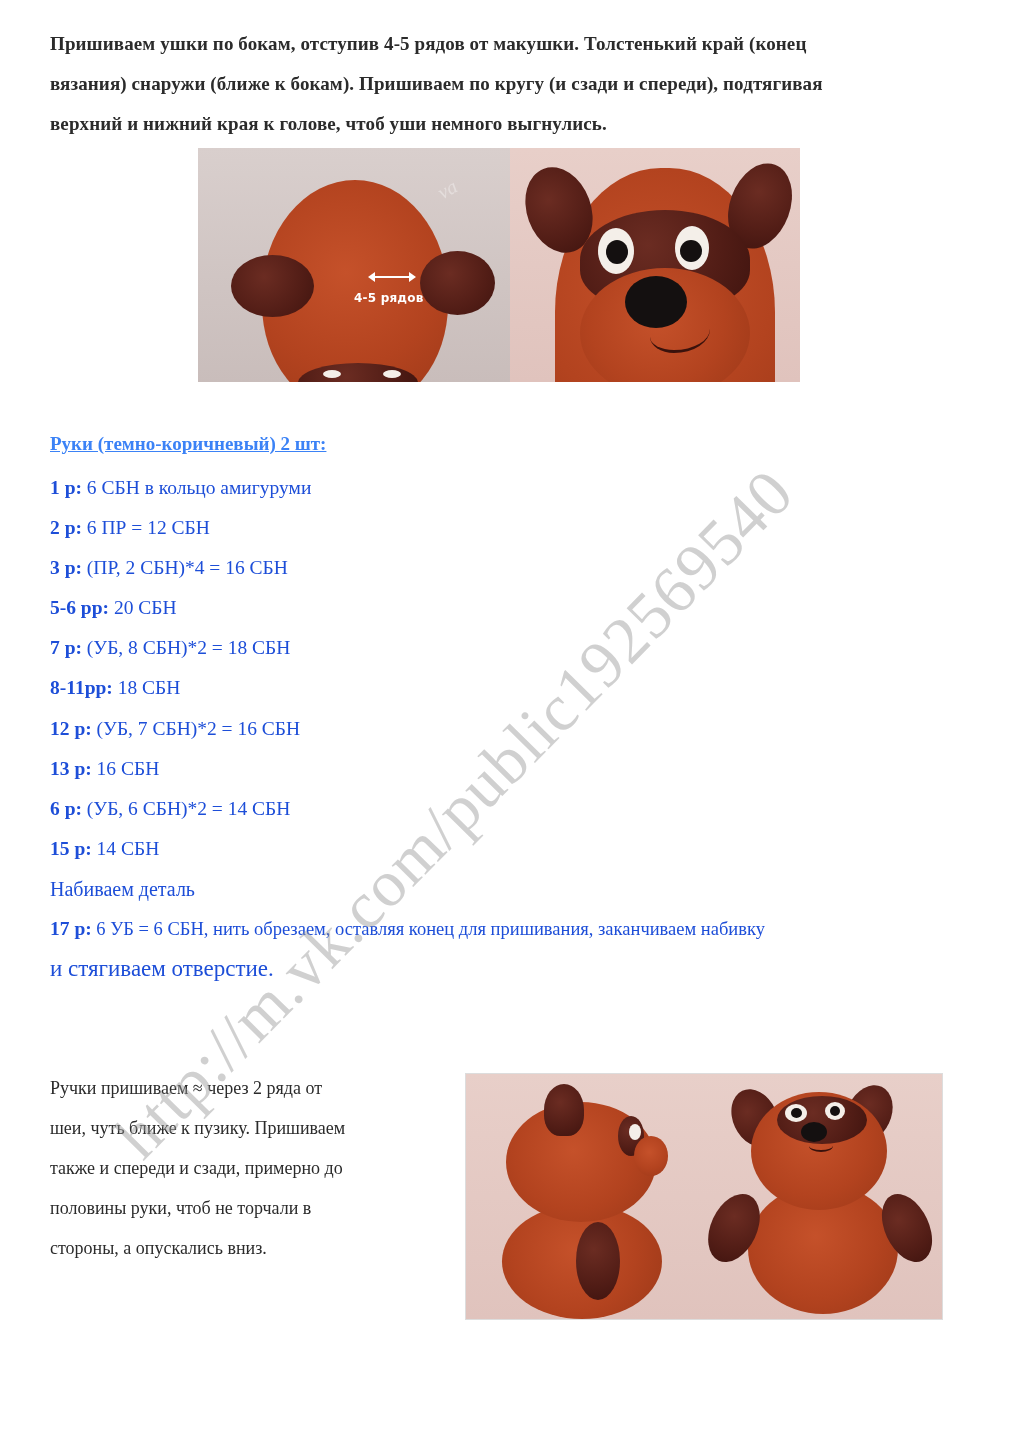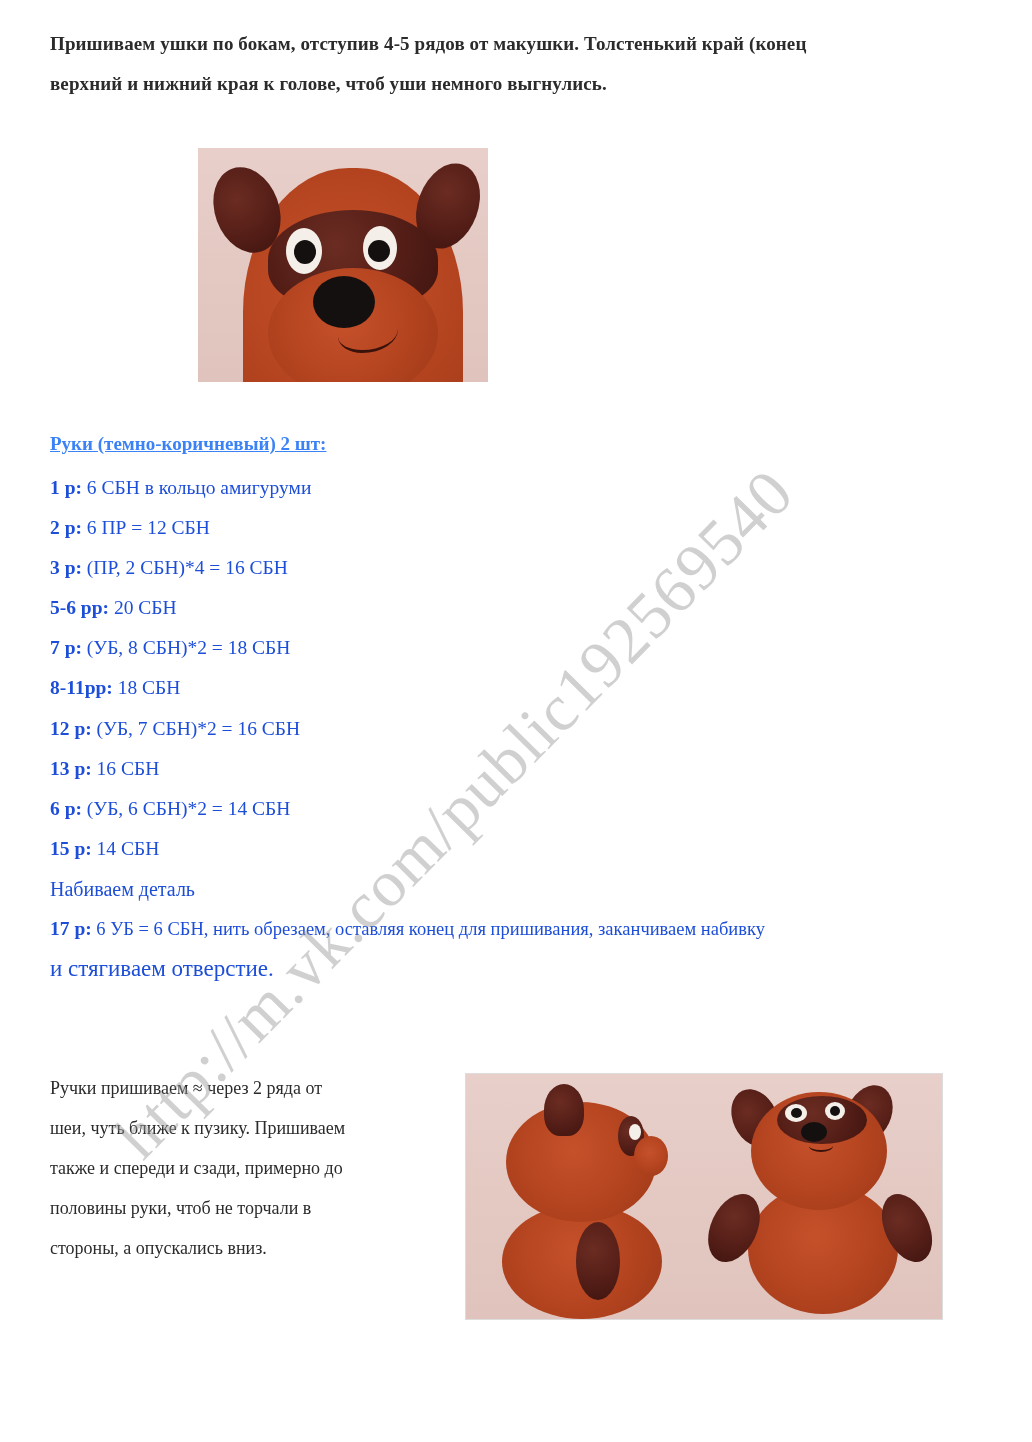--- a/index.html
+++ b/index.html
@@ -96,25 +96,37 @@
       color: rgba(255,255,255,0.35); font-size: 20px; transform: rotate(-30deg);
     }
   </style>
 </head>
 <body>
 
 <div class="page">
 
   <div class="para intro">
     <span class="ln">Пришиваем ушки по бокам, отступив 4-5 рядов от макушки.  Толстенький край (конец</span>
+    <span class="ln">вязания) снаружи (ближе к бокам). Пришиваем по кругу (и сзади и спереди), подтягивая</span>
     <span class="ln">верхний и нижний края к голове, чтоб уши немного выгнулись.</span>
   </div>
 
   <div class="photo-row photo-top">
 
+    <div class="photo bg-grey" style="width:312px;" title="Голова с пришитыми ушками, вид сверху">
+      <div class="blob orange" style="left:64px; top:32px; width:186px; height:230px; border-radius:50% 50% 46% 46%;"></div>
+      <div class="blob dark" style="left:100px; top:215px; width:120px; height:40px;"></div>
+      <div class="blob white" style="left:125px; top:222px; width:18px; height:8px;"></div>
+      <div class="blob white" style="left:185px; top:222px; width:18px; height:8px;"></div>
+      <div class="blob dark" style="left:33px; top:107px; width:83px; height:62px;"></div>
+      <div class="blob dark" style="left:222px; top:103px; width:75px; height:64px;"></div>
+      <div class="arrow-line" style="left:176px; top:128px; width:36px;"></div>
+      <div class="arrow-label" style="left:156px; top:143px;">4-5 рядов</div>
+      <div class="photo-sig" style="left:240px; top:30px;">va</div>
+    </div>
 
     <div class="photo bg-pink" style="width:290px;" title="Мордочка медвежонка с ушками">
       <div class="blob orange" style="left:45px; top:20px; width:220px; height:300px; border-radius:48% 48% 10% 10%;"></div>
       <div class="blob dark" style="left:17px; top:18px; width:64px; height:88px; transform:rotate(-20deg);"></div>
       <div class="blob dark" style="left:220px; top:14px; width:60px; height:88px; transform:rotate(20deg);"></div>
       <div class="blob dark" style="left:70px; top:62px; width:170px; height:100px; border-radius:50% 50% 40% 40%;"></div>
       <div class="blob white" style="left:88px; top:80px; width:36px; height:46px;"></div>
       <div class="blob black" style="left:96px; top:92px; width:22px; height:24px;"></div>
       <div class="blob white" style="left:165px; top:78px; width:34px; height:44px;"></div>
       <div class="blob black" style="left:170px; top:92px; width:22px; height:22px;"></div>

